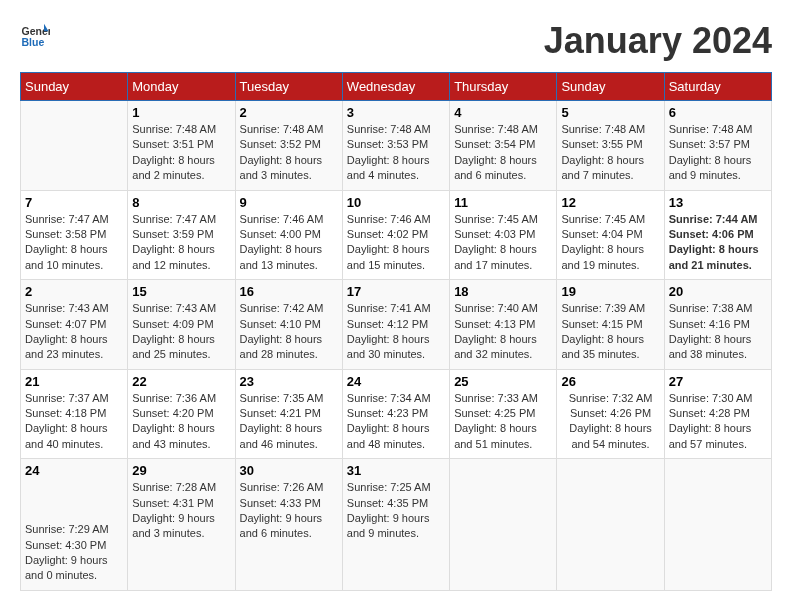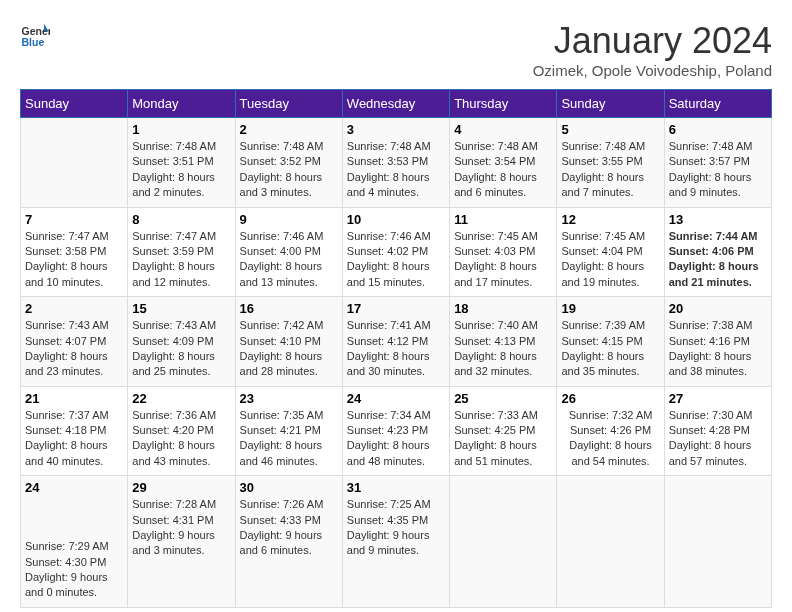--- a/index.html
+++ b/index.html
@@ -24,33 +24,33 @@
     .logo-icon {
       width: 30px;
       height: 30px;
     }
     .title-section {
       text-align: right;
     }
     .month-title {
       font-size: 36px;
       color: #333;
-      font-weight: normal;
+      font-weight: bold;
     }
     .subtitle {
       font-size: 15px;
       color: #555;
     }
     table {
       width: 100%;
       border-collapse: collapse;
       font-size: 11px;
     }
     thead tr {
-      background-color: #4c1d95;
+      background-color: #b91c1c;
       color: #fff;
     }
     thead th {
       padding: 6px 4px;
       text-align: left;
       font-weight: normal;
       font-size: 13px;
       border: 1px solid #2a6db5;
     }
     tbody tr {
@@ -86,21 +86,20 @@
 <div class="header">
   <div class="logo">
     <svg class="logo-icon" viewBox="0 0 40 40" xmlns="http://www.w3.org/2000/svg">
       <text x="2" y="20" font-size="14" font-weight="bold" fill="#333">General</text>
       <text x="2" y="34" font-size="14" font-weight="bold" fill="#1e6bb8">Blue</text>
       <polygon points="32,5 38,15 32,15" fill="#1e6bb8"></polygon>
     </svg>
   </div>
   <div class="title-section">
     <div class="month-title">January 2024</div>
-    <div class="subtitle">Ozimek, Opole Voivodeship, Poland</div>
   </div>
 </div>
 
 <table>
   <thead>
     <tr>
     <th>Sunday</th>
         <th>Monday</th>
         <th>Tuesday</th>
         <th>Wednesday</th>

